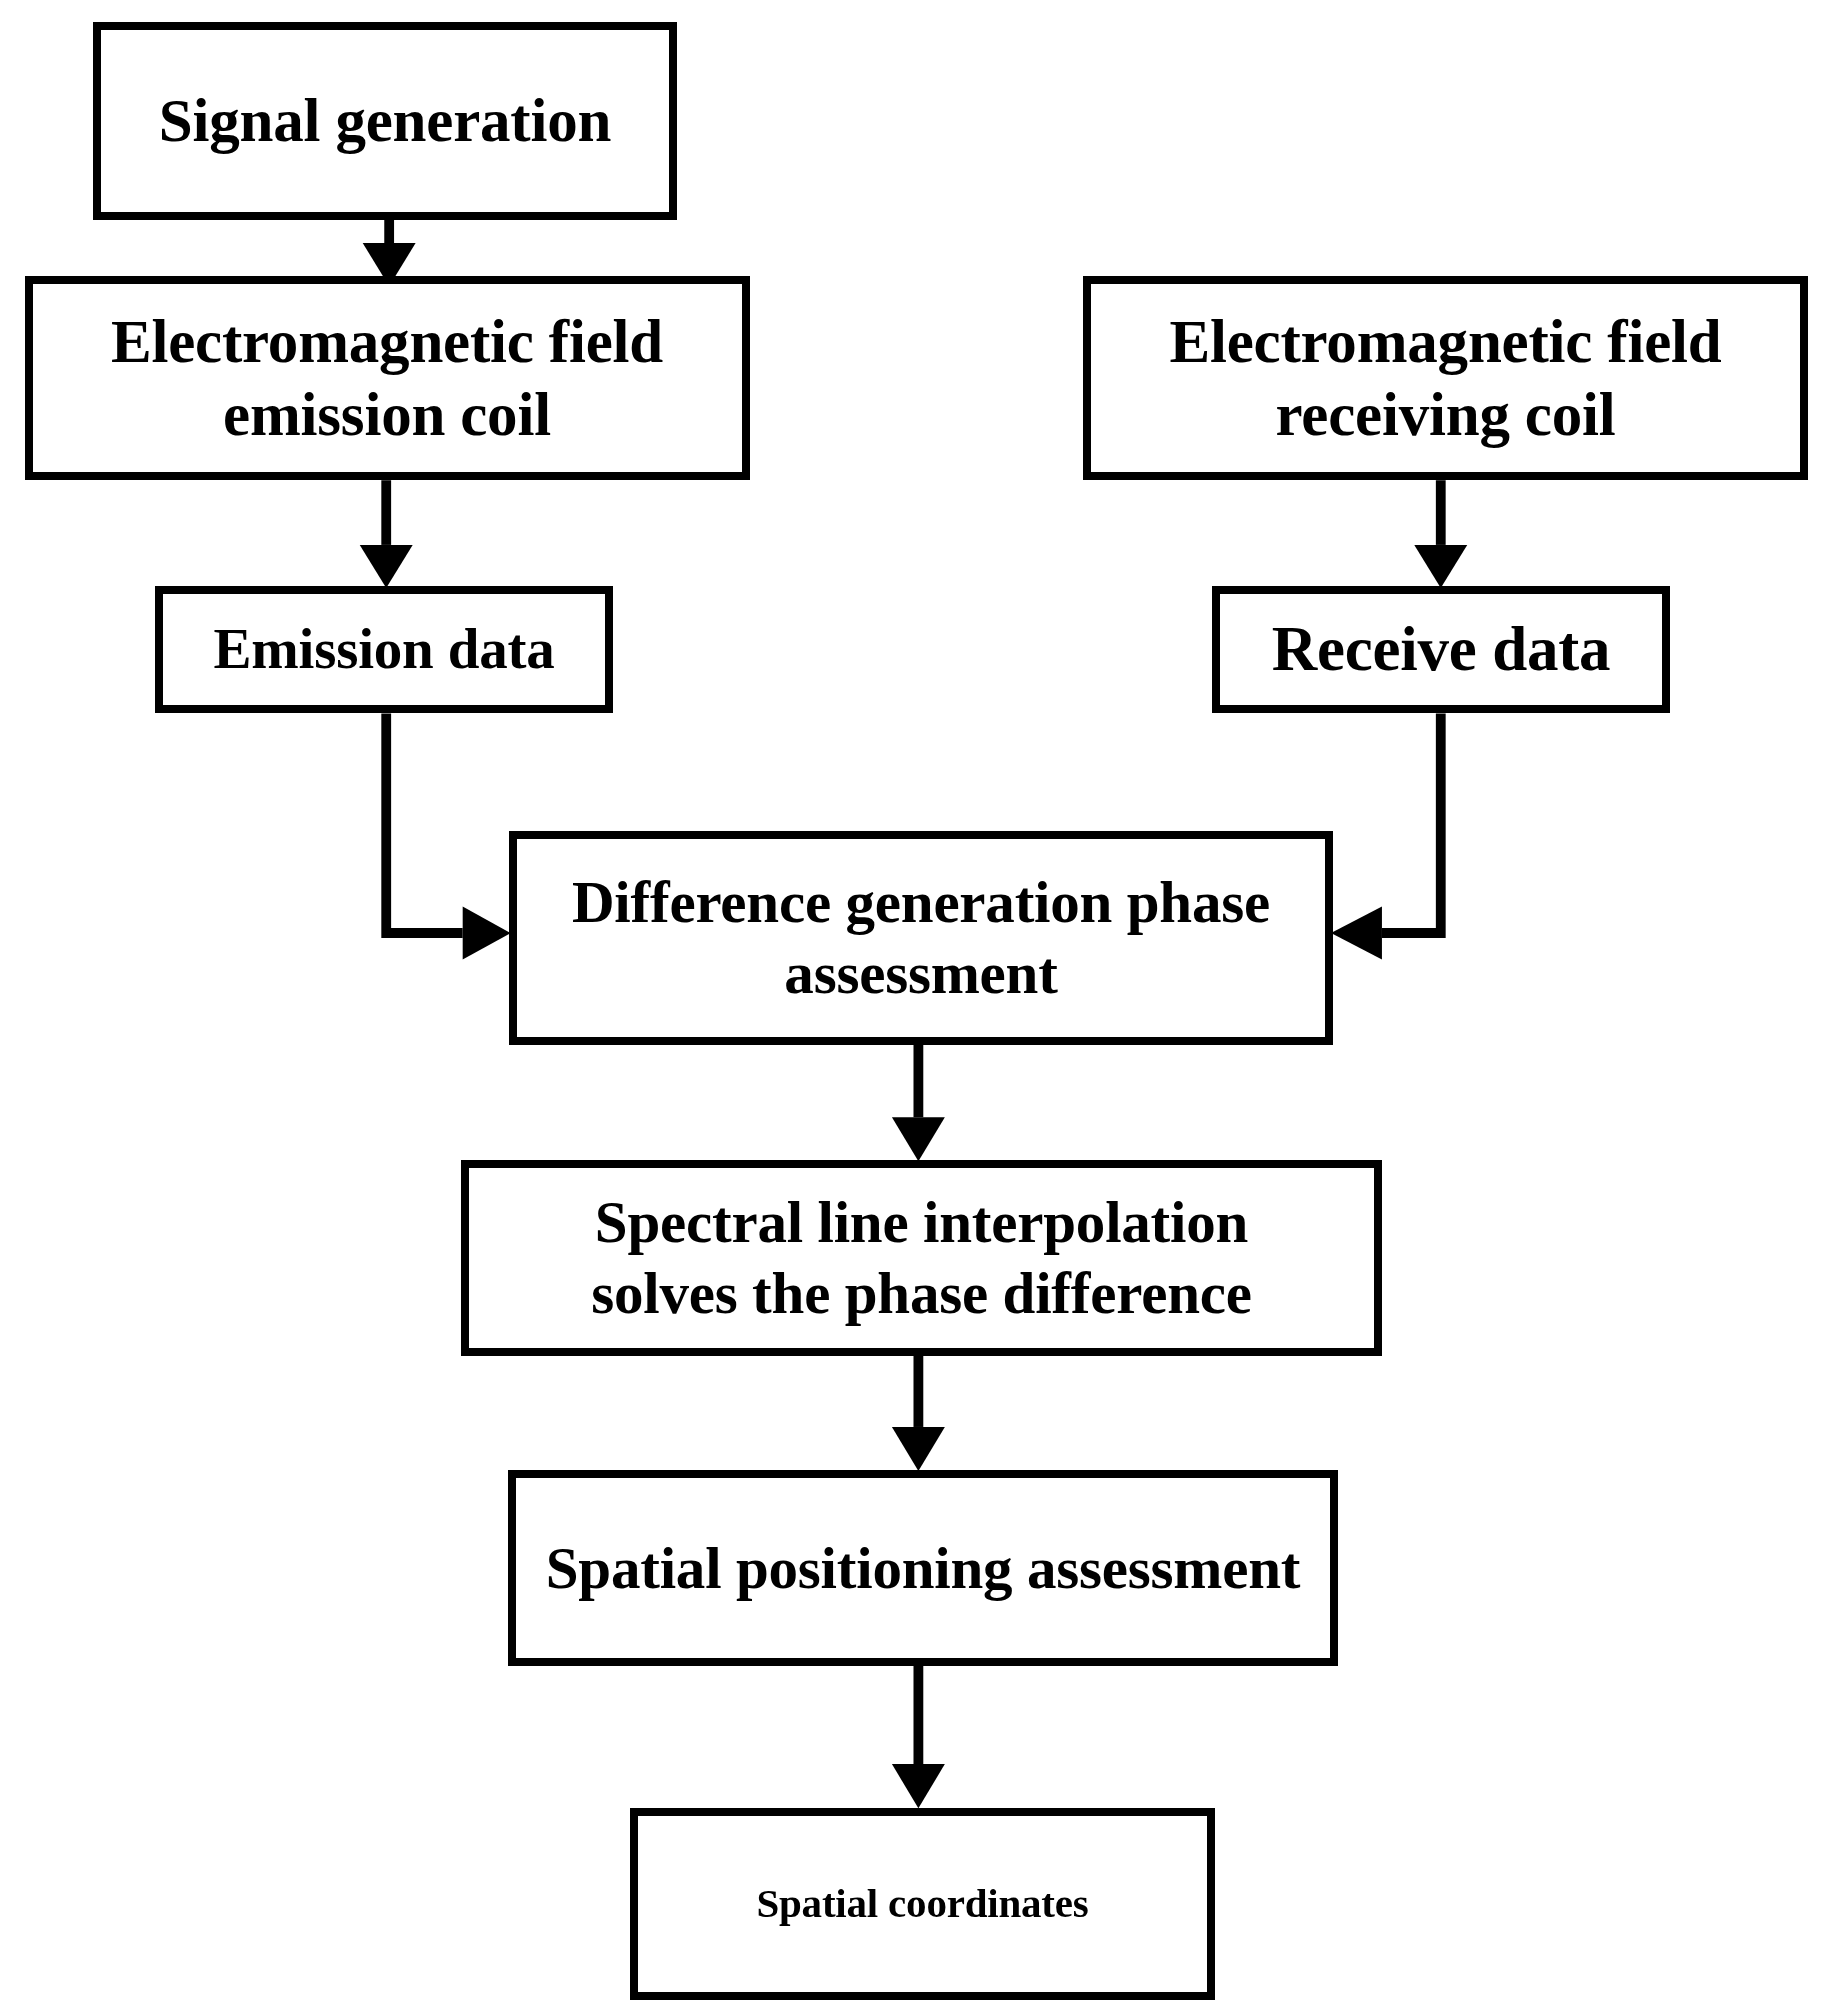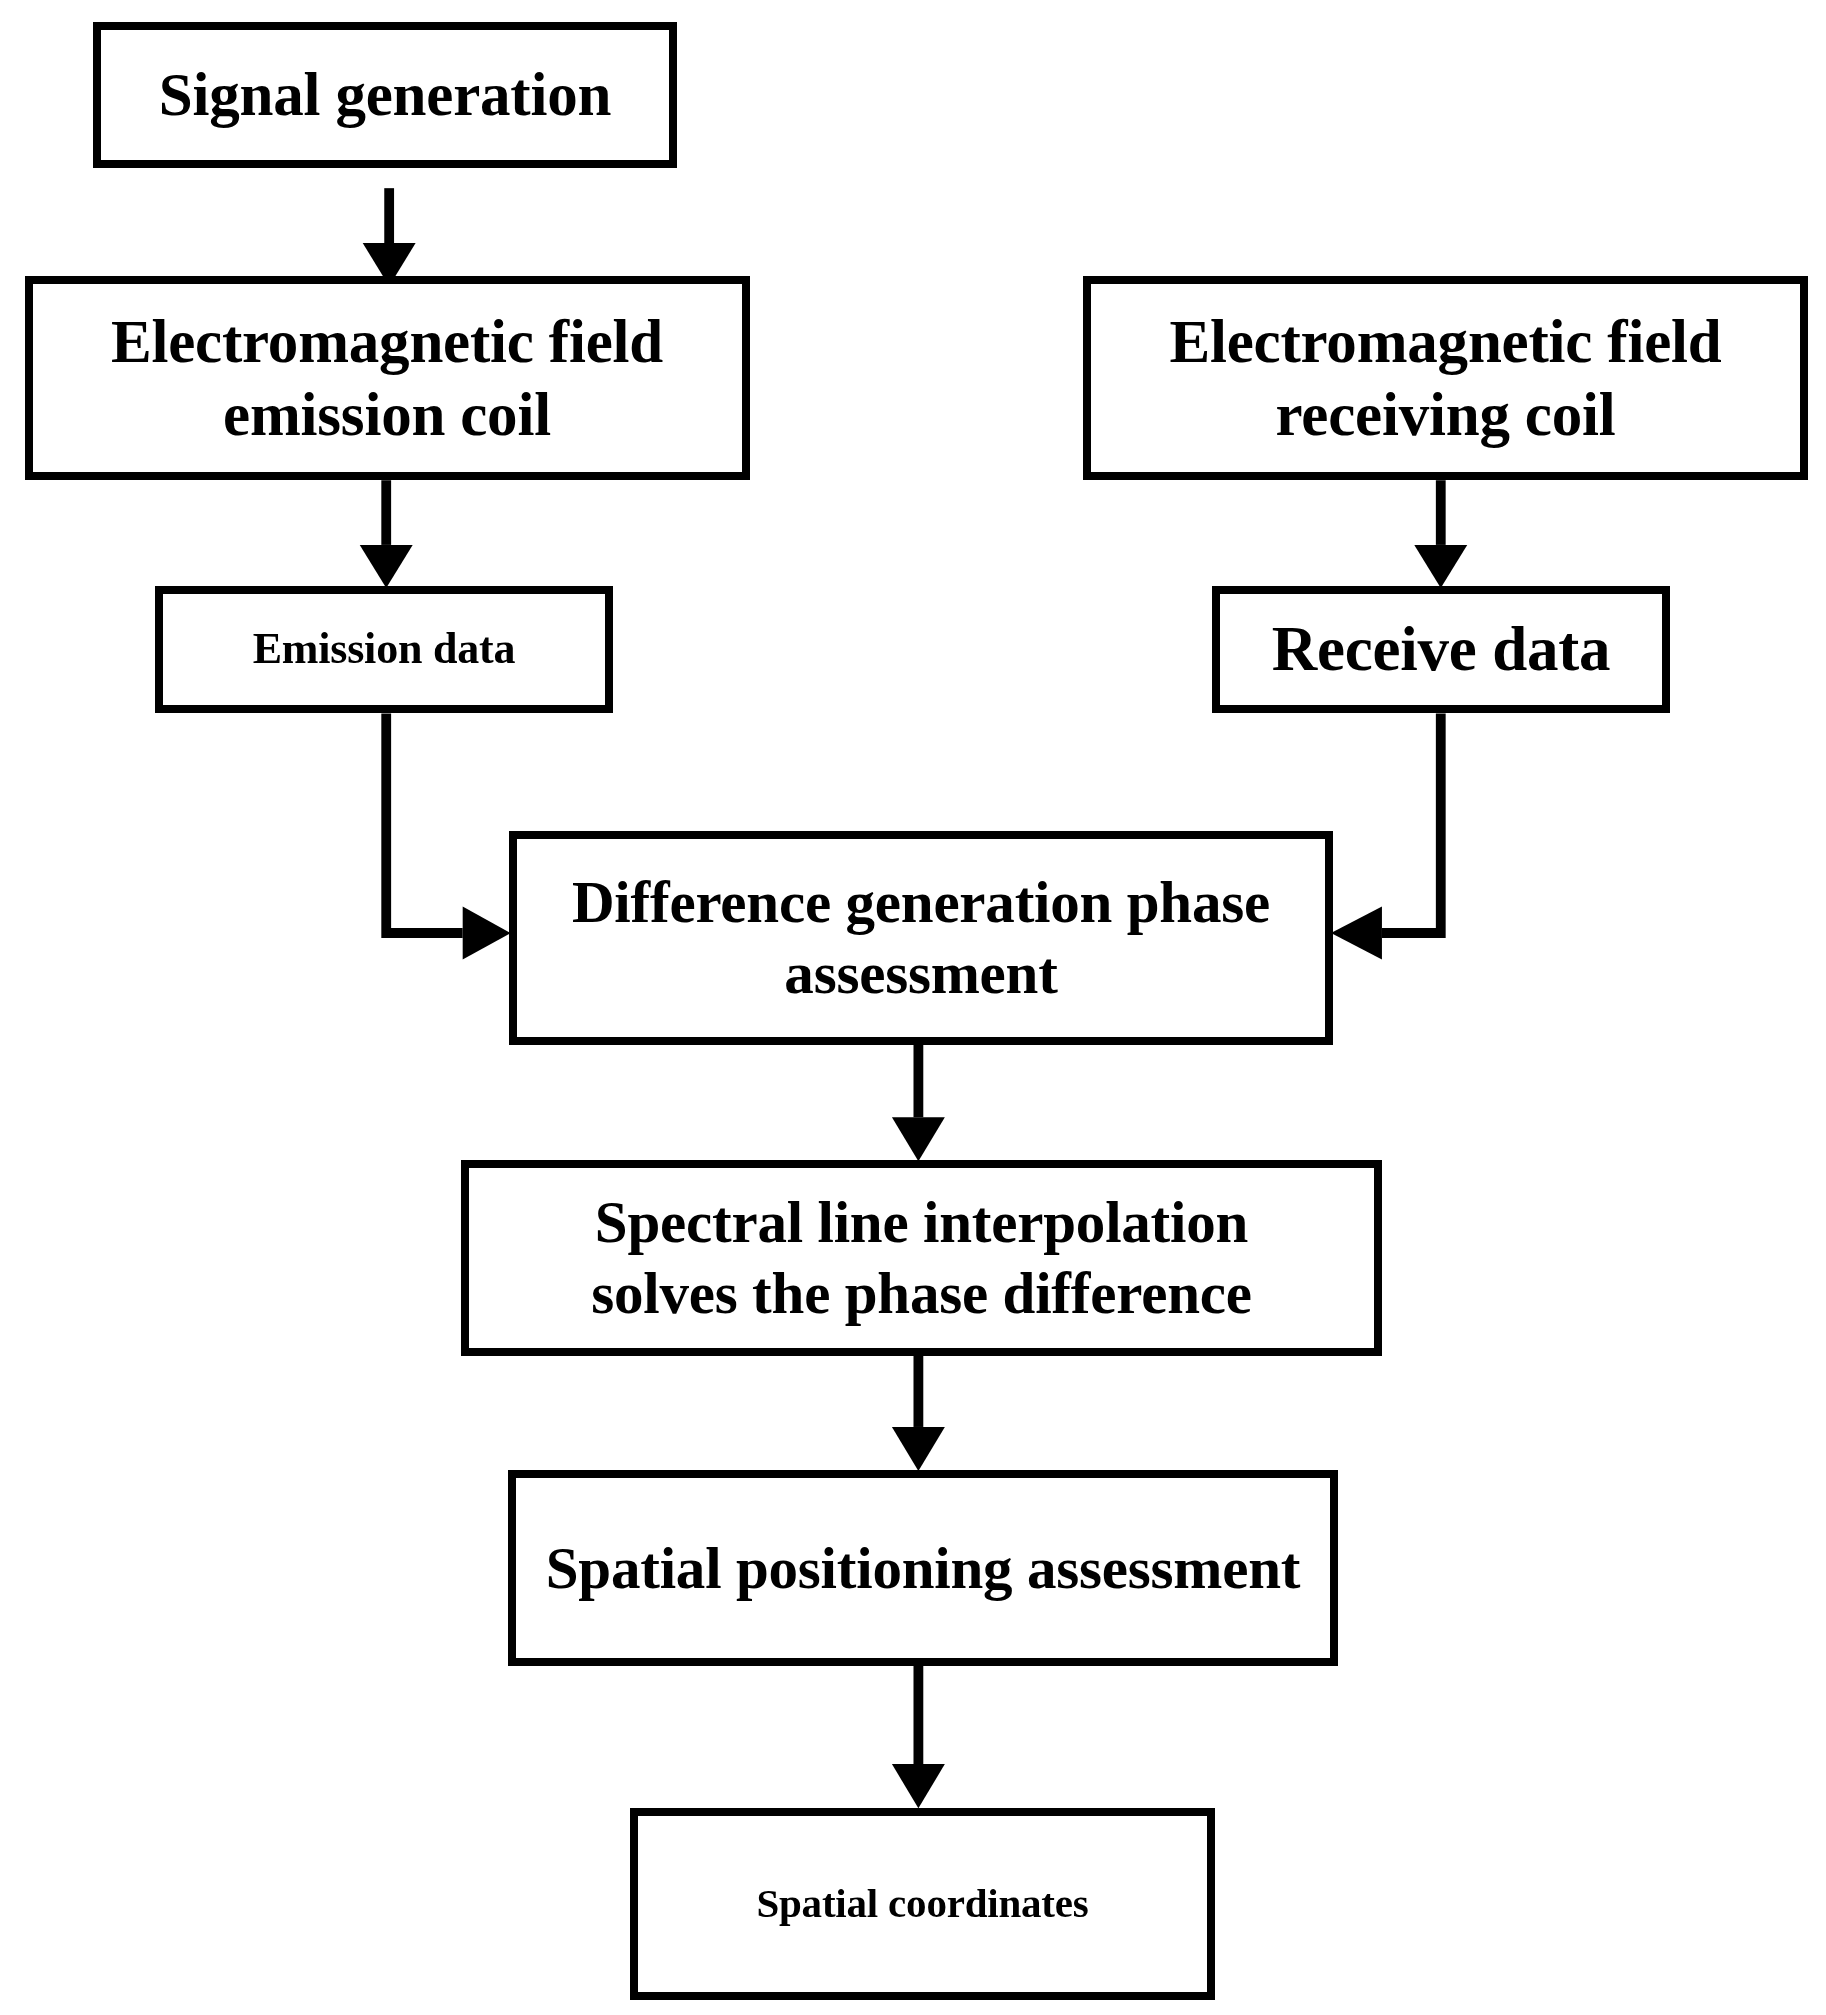--- a/index.html
+++ b/index.html
@@ -39,34 +39,34 @@
   }
   .node-label {
     font-weight: bold;
     color: #000000;
     line-height: 1.20;
     letter-spacing: -0.2px;
     padding: 0 11.8px;
     white-space: pre-line;
   }
   
-  #n-signal-generation   { left: 93px;   top: 21.6px;   width: 584px; height: 146px; }
+  #n-signal-generation   { left: 93px;   top: 21.6px;   width: 584px; height: 198px; }
   #n-emission-coil       { left: 24.5px;   top: 276px;  width: 725px; height: 204px; }
   #n-receiving-coil      { left: 1083px; top: 276px;  width: 725px; height: 204px; }
   #n-emission-data       { left: 155px;  top: 586px;  width: 458px; height: 127px; }
   #n-receive-data        { left: 1212px; top: 586px;  width: 458px; height: 127px; }
   #n-phase-assessment    { left: 509px;  top: 831px;  width: 824px; height: 214px; }
   #n-spectral-line       { left: 461px;  top: 1160px; width: 921px; height: 196px; }
   #n-spatial-positioning { left: 508px;  top: 1470px; width: 830px; height: 196px; }
   #n-spatial-coordinates { left: 630px;  top: 1808px; width: 585px; height: 192px; }
 
   #n-signal-generation   .node-label { font-size: 61px; }
   #n-emission-coil       .node-label { font-size: 61px; }
   #n-receiving-coil      .node-label { font-size: 61px; }
-  #n-emission-data       .node-label { font-size: 44px; }
+  #n-emission-data       .node-label { font-size: 57px; }
   #n-receive-data        .node-label { font-size: 63px; }
   #n-phase-assessment    .node-label { font-size: 59px; }
   #n-spectral-line       .node-label { font-size: 59px; }
   #n-spatial-positioning .node-label { font-size: 59px; }
   #n-spatial-coordinates .node-label { font-size: 41px; }
 </style>
 </head>
 <body>
 
 <div id="canvas">

